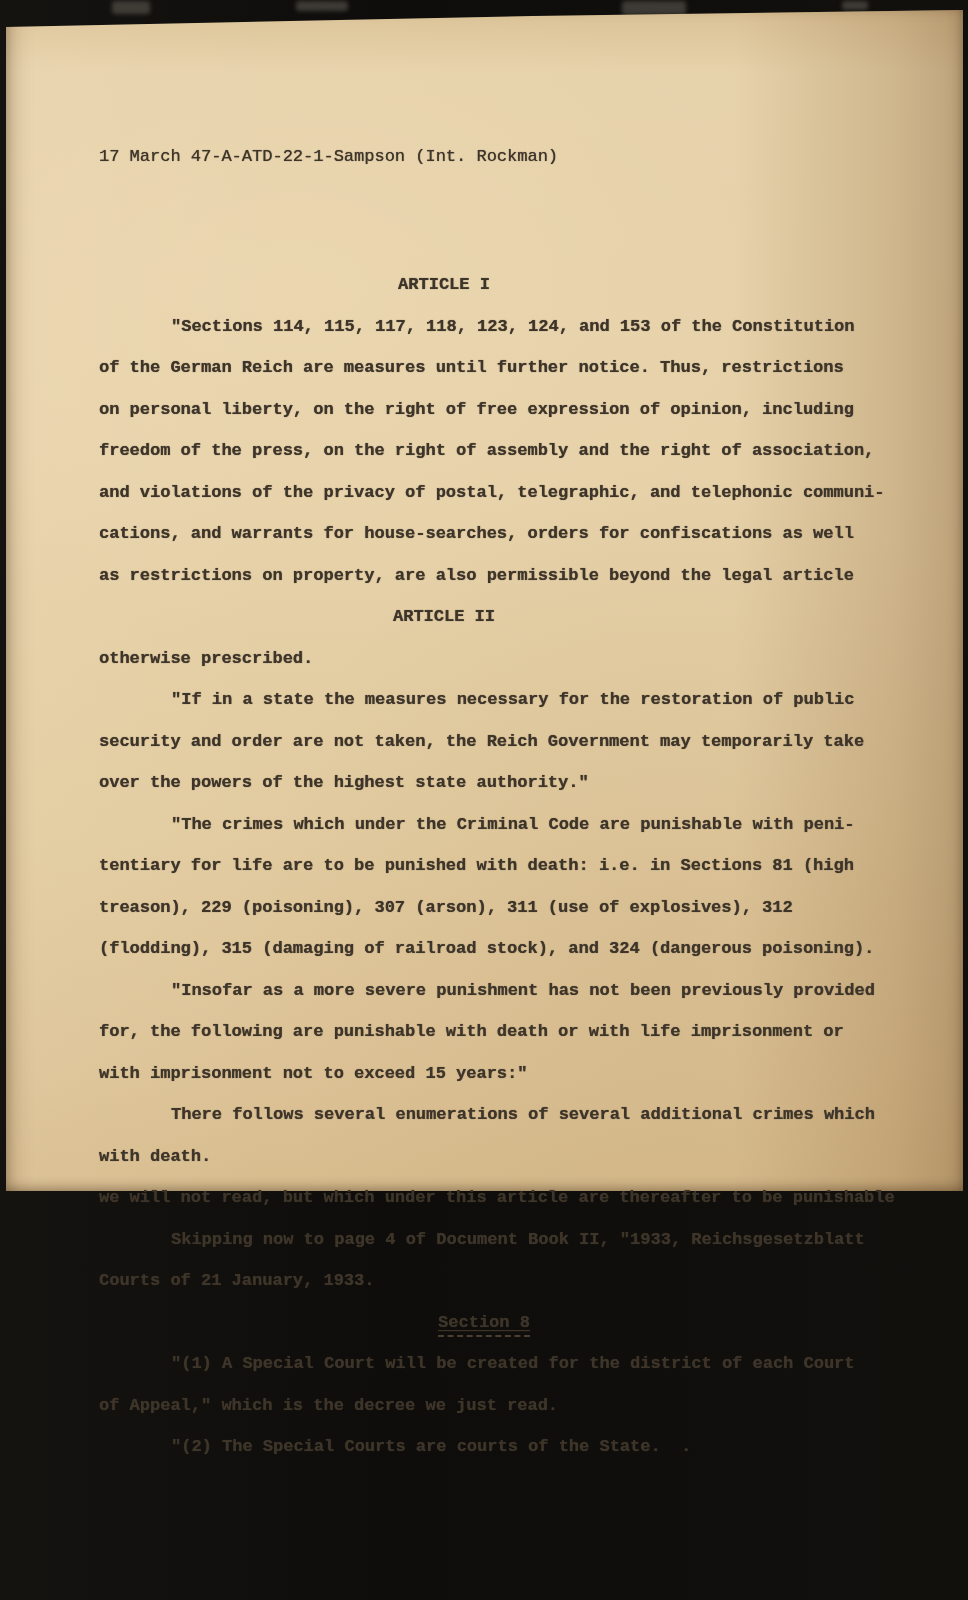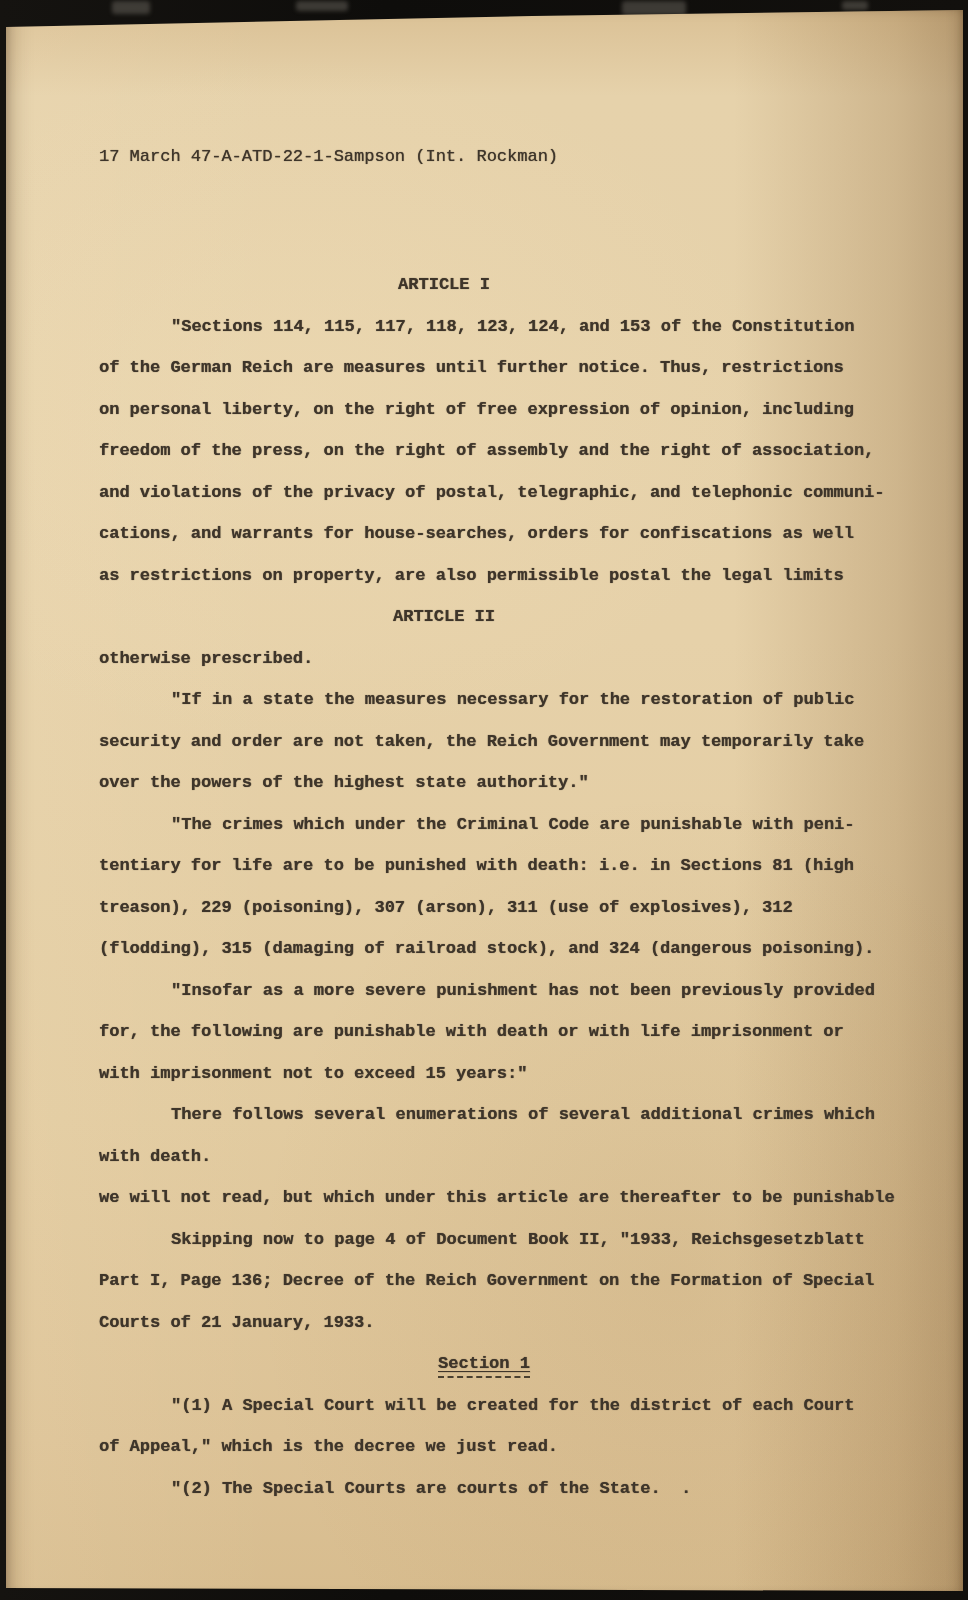--- a/index.html
+++ b/index.html
@@ -34,21 +34,21 @@
   }
   .scan-strip .smudge:nth-child(1) { left: 112px; width: 38px; }
   .scan-strip .smudge:nth-child(2) { left: 296px; width: 52px; height: 10px; }
   .scan-strip .smudge:nth-child(3) { left: 622px; width: 64px; height: 14px; }
   .scan-strip .smudge:nth-child(4) { left: 842px; width: 26px; height: 9px; }
 
   
   .paper {
     position: absolute;
     left: 6px; top: 0;
-    width: 957px; height: 1600px;
+    width: 957px; height: 1191px;
     z-index: 2;
     clip-path: polygon(0 27px, 55% 16px, 100% 10px, 100% 1591px, 0 1588px);
     background:
       radial-gradient(ellipse 700px 500px at 30% 25%, rgba(246,228,190,0.25), rgba(0,0,0,0) 70%),
       radial-gradient(ellipse 600px 700px at 70% 80%, rgba(140,98,45,0.10), rgba(0,0,0,0) 70%),
       linear-gradient(90deg, rgba(255,240,210,0.10) 0%, rgba(0,0,0,0) 28%, rgba(0,0,0,0) 76%, rgba(122,82,36,0.22) 93%, rgba(104,67,27,0.33) 100%),
       linear-gradient(180deg, #d9bf93 0%, #e6d2ab 6%, #e6d1a9 40%, #e2cba0 70%, #dcc296 90%, #d7bc8e 100%);
     box-shadow:
       inset 0 12px 16px -9px rgba(42,26,8,0.55),
       inset 0 -9px 13px -8px rgba(42,26,8,0.40),
@@ -124,39 +124,38 @@
 
     <div class="document-body">
 
     <div class="line article-heading">ARTICLE I</div>
         <div class="line indent">"Sections 114, 115, 117, 118, 123, 124, and 153 of the Constitution</div>
         <div class="line flush">of the German Reich are measures until further notice. Thus, restrictions</div>
         <div class="line flush">on personal liberty, on the right of free expression of opinion, including</div>
         <div class="line flush">freedom of the press, on the right of assembly and the right of association,</div>
         <div class="line flush">and violations of the privacy of postal, telegraphic, and telephonic communi-</div>
         <div class="line flush">cations, and warrants for house-searches, orders for confiscations as well</div>
-        <div class="line flush">as restrictions on property, are also permissible postal the legal limits</div>
+        <div class="line flush">as restrictions on property, are also permissible beyond the legal article</div>
         <div class="line article-heading">ARTICLE II</div>
         <div class="line flush">otherwise prescribed.</div>
         <div class="line indent">"If in a state the measures necessary for the restoration of public</div>
         <div class="line flush">security and order are not taken, the Reich Government may temporarily take</div>
         <div class="line flush">over the powers of the highest state authority."</div>
         <div class="line indent">"The crimes which under the Criminal Code are punishable with peni-</div>
         <div class="line flush">tentiary for life are to be punished with death: i.e. in Sections 81 (high</div>
         <div class="line flush">treason), 229 (poisoning), 307 (arson), 311 (use of explosives), 312</div>
         <div class="line flush">(flodding), 315 (damaging of railroad stock), and 324 (dangerous poisoning).</div>
         <div class="line indent">"Insofar as a more severe punishment has not been previously provided</div>
         <div class="line flush">for, the following are punishable with death or with life imprisonment or</div>
         <div class="line flush">with imprisonment not to exceed 15 years:"</div>
         <div class="line indent">There follows several enumerations of several additional crimes which</div>
         <div class="line flush">with death.</div>
         <div class="line flush">we will not read, but which under this article are thereafter to be punishable</div>
         <div class="line indent">Skipping now to page 4 of Document Book II, "1933, Reichsgesetzblatt</div>
-        <div class="line flush">Part I, Page 136; Decree of the Reich Government on the Formation of Special</div>
         <div class="line flush">Courts of 21 January, 1933.</div>
-        <div class="line section-heading"><span class="u">Section 1</span></div>
+        <div class="line section-heading"><span class="u">Section 8</span></div>
         <div class="line indent">"(1) A Special Court will be created for the district of each Court</div>
         <div class="line flush">of Appeal," which is the decree we just read.</div>
         <div class="line indent">"(2) The Special Courts are courts of the State.  .</div>
       </div>
 
   </div>
 </div>
 
 </body></html>

